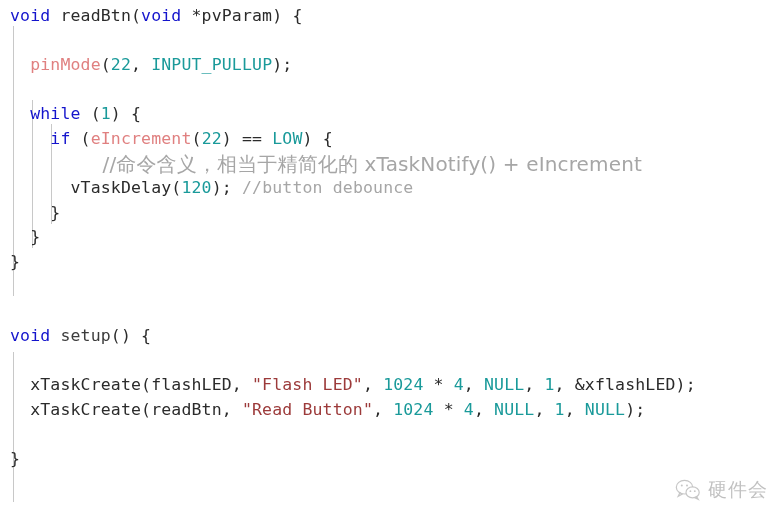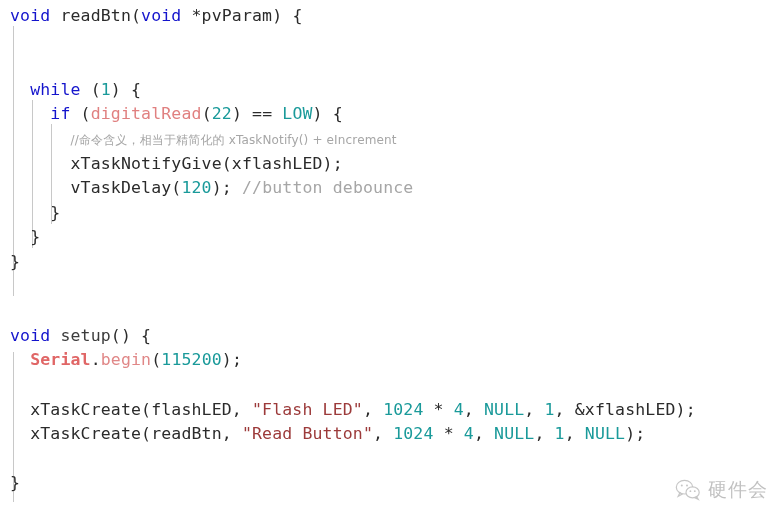--- a/index.html
+++ b/index.html
@@ -56,21 +56,22 @@
   .tok-number    { color: #1a9a9a; }
   .tok-string    { color: #9c3a3a; }
   .tok-comment   { color: #a6a6a6; }
   .tok-object    { color: #e06666; font-weight: bold; }
   .tok-method    { color: #e08787; }
   .tok-punct     { color: #2b2b2b; }
   .tok-fname     { color: #3c3c3c; text-align: right; }
 
   .cjk {
     font-family: "DejaVu Sans", "Liberation Sans", sans-serif;
-    font-size: 12px;
+    font-size: 20px;
+    margin-left: 32px;
   }
 
   
   #watermark {
     position: absolute;
     right: 0;
     bottom: 22px;
     display: flex;
     align-items: center;
     gap: 7px;
@@ -97,33 +98,32 @@
   <div id="guides-layer">
       <div class="indent-guide" style="left: 13px; top: 26px; height: 270px; background: rgb(200, 200, 200);"></div>
       <div class="indent-guide" style="left: 32px; top: 100px; height: 148px; background: rgb(200, 200, 200);"></div>
       <div class="indent-guide" style="left: 51px; top: 124px; height: 100px; background: rgb(200, 200, 200);"></div>
       <div class="indent-guide" style="left: 13px; top: 352px; height: 150px; background: rgb(200, 200, 200);"></div>
     </div>
 
   <div id="code-lines">
       <div class="code-line"><span class="tok-keyword">void</span><span class="tok-ident"> readBtn</span><span class="tok-punct">(</span><span class="tok-keyword">void</span><span class="tok-punct"> *pvParam) {</span></div>
       <div class="code-line">&nbsp;</div>
+      <div class="code-line"><span class="tok-punct">  </span><span class="tok-func">pinMode</span><span class="tok-punct">(</span><span class="tok-number">22</span><span class="tok-punct">, </span><span class="tok-const">INPUT_PULLUP</span><span class="tok-punct">);</span></div>
       <div class="code-line">&nbsp;</div>
       <div class="code-line"><span class="tok-punct">  </span><span class="tok-keyword">while</span><span class="tok-punct"> (</span><span class="tok-number">1</span><span class="tok-punct">) {</span></div>
-      <div class="code-line"><span class="tok-punct">    </span><span class="tok-keyword">if</span><span class="tok-punct"> (</span><span class="tok-func">digitalRead</span><span class="tok-punct">(</span><span class="tok-number">22</span><span class="tok-punct">) == </span><span class="tok-const">LOW</span><span class="tok-punct">) {</span></div>
+      <div class="code-line"><span class="tok-punct">    </span><span class="tok-keyword">if</span><span class="tok-punct"> (</span><span class="tok-func">eIncrement</span><span class="tok-punct">(</span><span class="tok-number">22</span><span class="tok-punct">) == </span><span class="tok-const">LOW</span><span class="tok-punct">) {</span></div>
       <div class="code-line"><span class="tok-punct">      </span><span class="tok-comment cjk">//命令含义，相当于精简化的 xTaskNotify() + eIncrement</span></div>
-      <div class="code-line"><span class="tok-ident">      xTaskNotifyGive(xflashLED);</span></div>
       <div class="code-line"><span class="tok-ident">      vTaskDelay(</span><span class="tok-number">120</span><span class="tok-punct">); </span><span class="tok-comment">//button debounce</span></div>
       <div class="code-line"><span class="tok-punct">    }</span></div>
       <div class="code-line"><span class="tok-punct">  }</span></div>
       <div class="code-line"><span class="tok-punct">}</span></div>
       <div class="code-line">&nbsp;</div>
       <div class="code-line">&nbsp;</div>
       <div class="code-line"><span class="tok-keyword">void</span><span class="tok-fname"> setup</span><span class="tok-punct">() {</span></div>
-      <div class="code-line"><span class="tok-punct">  </span><span class="tok-object">Serial</span><span class="tok-punct">.</span><span class="tok-method">begin</span><span class="tok-punct">(</span><span class="tok-number">115200</span><span class="tok-punct">);</span></div>
       <div class="code-line">&nbsp;</div>
       <div class="code-line"><span class="tok-ident">  xTaskCreate(flashLED, </span><span class="tok-string">"Flash LED"</span><span class="tok-punct">, </span><span class="tok-number">1024</span><span class="tok-punct"> * </span><span class="tok-number">4</span><span class="tok-punct">, </span><span class="tok-const">NULL</span><span class="tok-punct">, </span><span class="tok-number">1</span><span class="tok-ident">, &amp;xflashLED);</span></div>
       <div class="code-line"><span class="tok-ident">  xTaskCreate(readBtn, </span><span class="tok-string">"Read Button"</span><span class="tok-punct">, </span><span class="tok-number">1024</span><span class="tok-punct"> * </span><span class="tok-number">4</span><span class="tok-punct">, </span><span class="tok-const">NULL</span><span class="tok-punct">, </span><span class="tok-number">1</span><span class="tok-punct">, </span><span class="tok-const">NULL</span><span class="tok-punct">);</span></div>
       <div class="code-line">&nbsp;</div>
       <div class="code-line"><span class="tok-punct">}</span></div>
     </div>
 
   <div id="watermark">
     <span class="wm-logo">
       <svg width="26" height="22" viewBox="0 0 26 22" aria-hidden="true">

